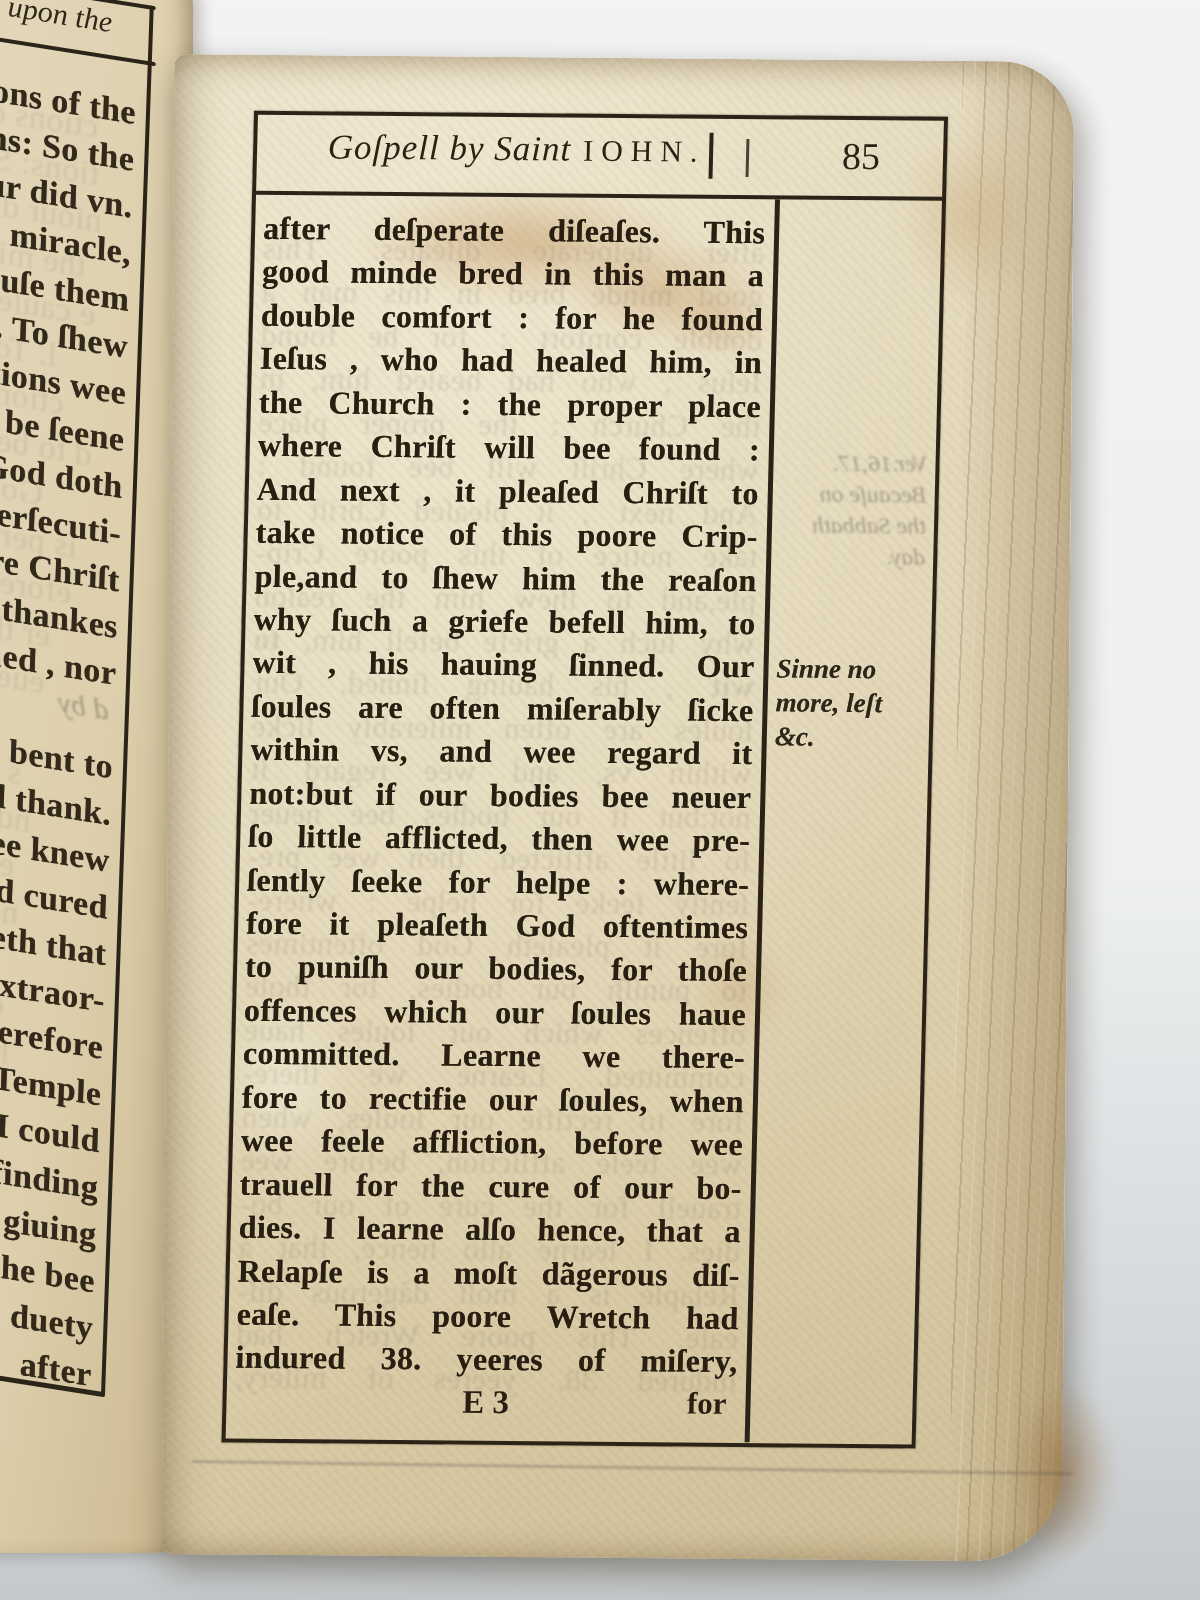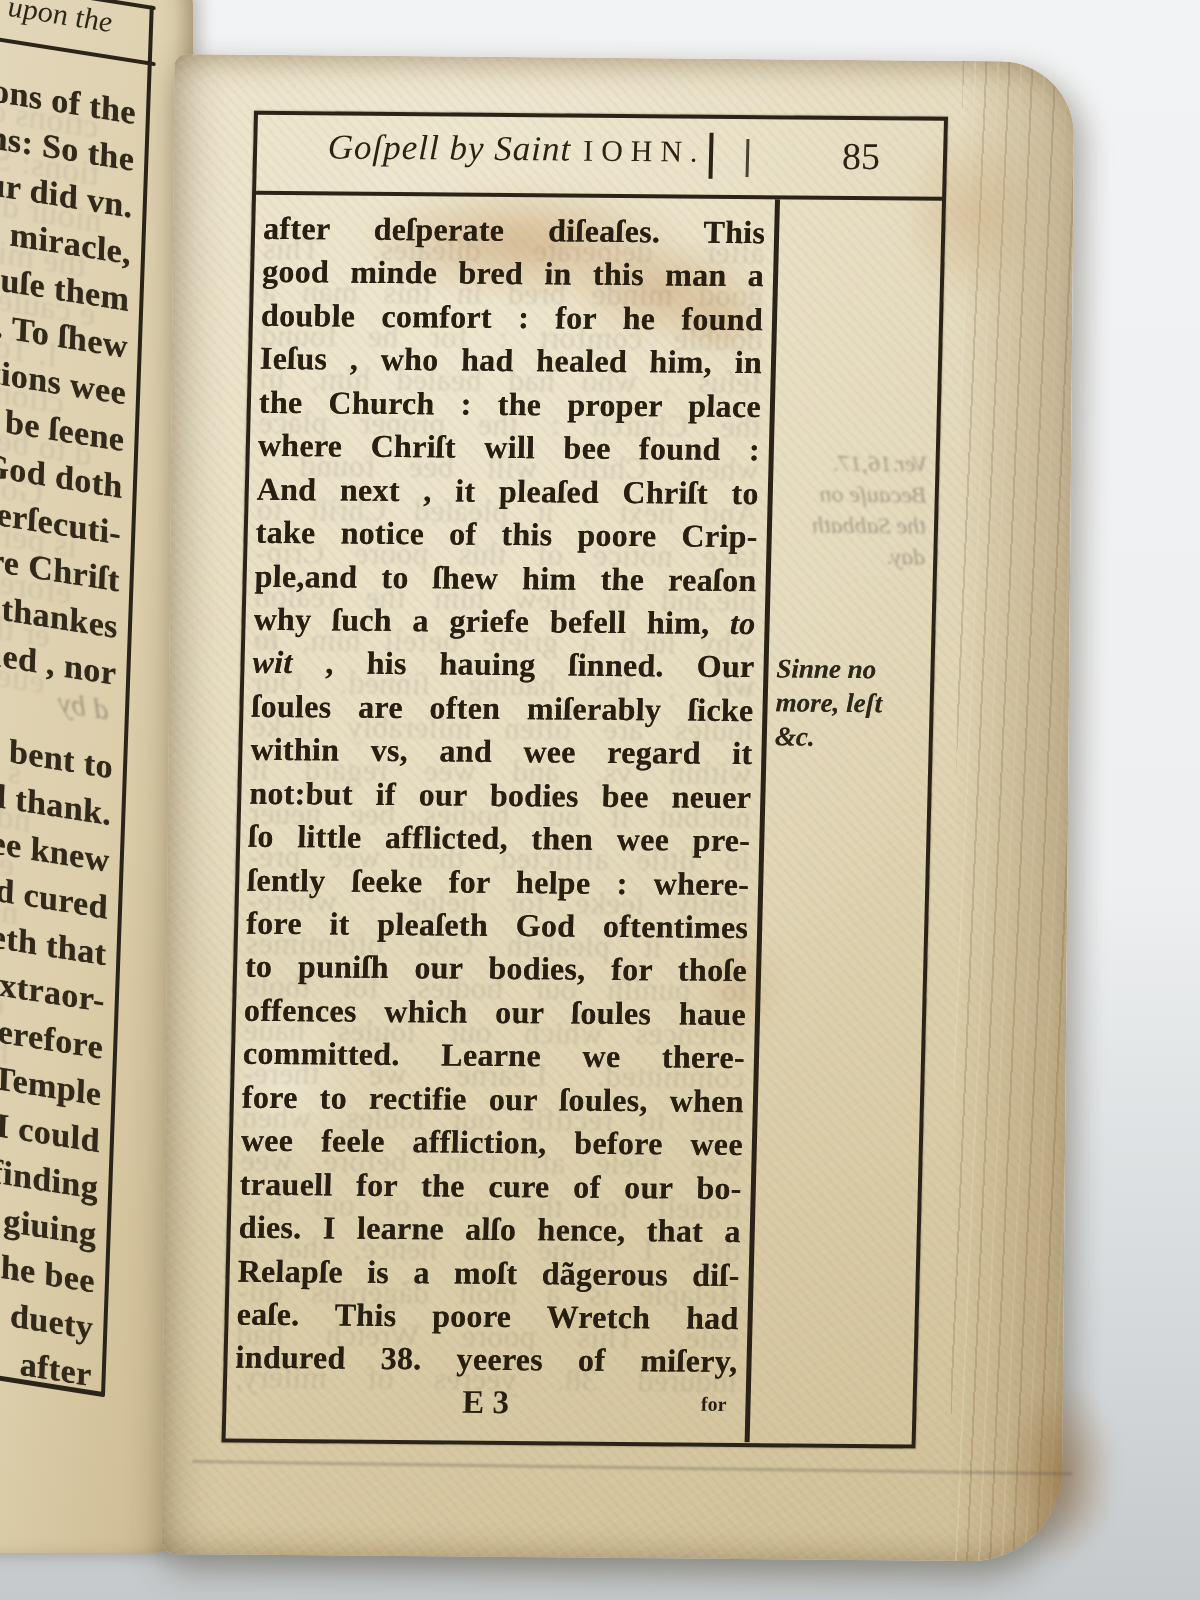--- a/index.html
+++ b/index.html
@@ -63,27 +63,27 @@
   .hdr-stroke-a{position:absolute;left:452px;top:14px;width:4px;height:46px;background:#2b2317;}
   .hdr-stroke-b{position:absolute;left:489px;top:20px;width:3px;height:38px;background:#4a4234;}
   .rh-page-number{position:absolute;left:523px;top:14px;width:162px;text-align:center;
     font-size:38px;color:#2b2214;}
   .frame-vrule{position:absolute;left:519px;top:80px;width:4.5px;height:1243px;background:#2b2317;}
   
   .body-col{position:absolute;left:8px;top:92px;width:502px;color:#281f12;}
   .bline{height:43.45px;line-height:43.45px;font-size:32px;font-weight:bold;
     letter-spacing:.3px;word-spacing:2px;text-align:justify;text-align-last:justify;
     overflow:hidden;text-shadow:0 0 .6px rgba(40,30,15,.8);}
-  .it{font-style:italic;font-weight:bold;}
+  .it{font-weight:bold;}
   .ghost-holder{position:absolute;left:8px;top:112px;width:502px;transform:scaleX(-1);
     opacity:.11;filter:blur(1.3px);}
   .ghost-holder .bline{color:#3c382f;font-weight:normal;text-shadow:none;}
   .sig-row{position:absolute;left:8px;top:1263px;width:502px;height:44px;line-height:44px;}
   .sig-mark{position:absolute;left:0;width:100%;text-align:center;font-size:33px;font-weight:bold;color:#281f12;}
-  .catchword{position:absolute;right:10px;font-size:20px;font-weight:bold;color:#281f12;text-align:center;}
+  .catchword{position:absolute;right:10px;font-size:31px;font-weight:bold;color:#281f12;text-align:center;}
   
   .margin-col{position:absolute;left:524px;top:80px;width:166px;height:1243px;}
   .m-ghost{position:absolute;left:4px;top:248px;width:150px;transform:scaleX(-1);
     opacity:.5;filter:blur(.8px);}
   .gline{font-size:24px;font-style:italic;line-height:31px;color:#6b6354;}
   .m-note{position:absolute;left:8px;top:452px;width:150px;}
   .mline{font-size:27px;font-style:italic;font-weight:bold;line-height:34px;color:#2e2719;
     text-shadow:0 0 .6px rgba(46,39,25,.7);}
   
   .stain{position:absolute;border-radius:50%;pointer-events:none;}

